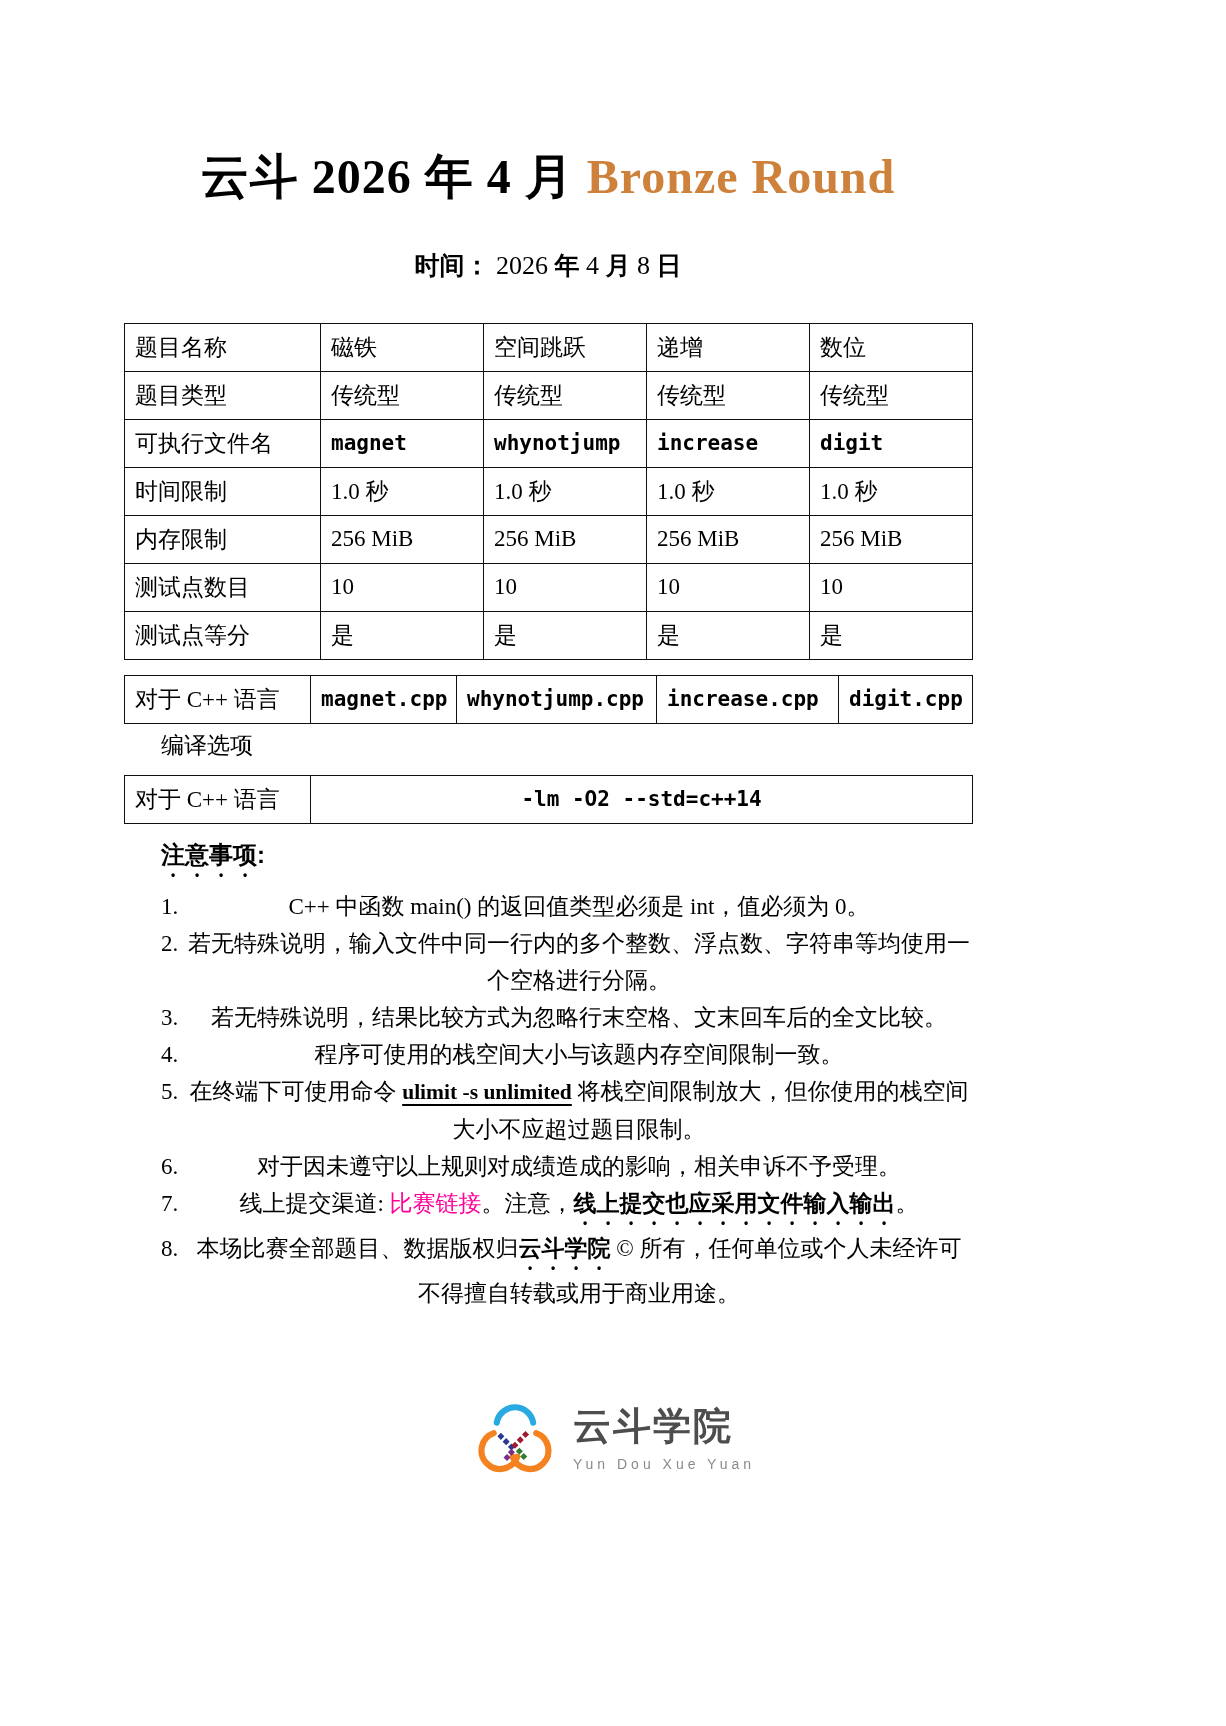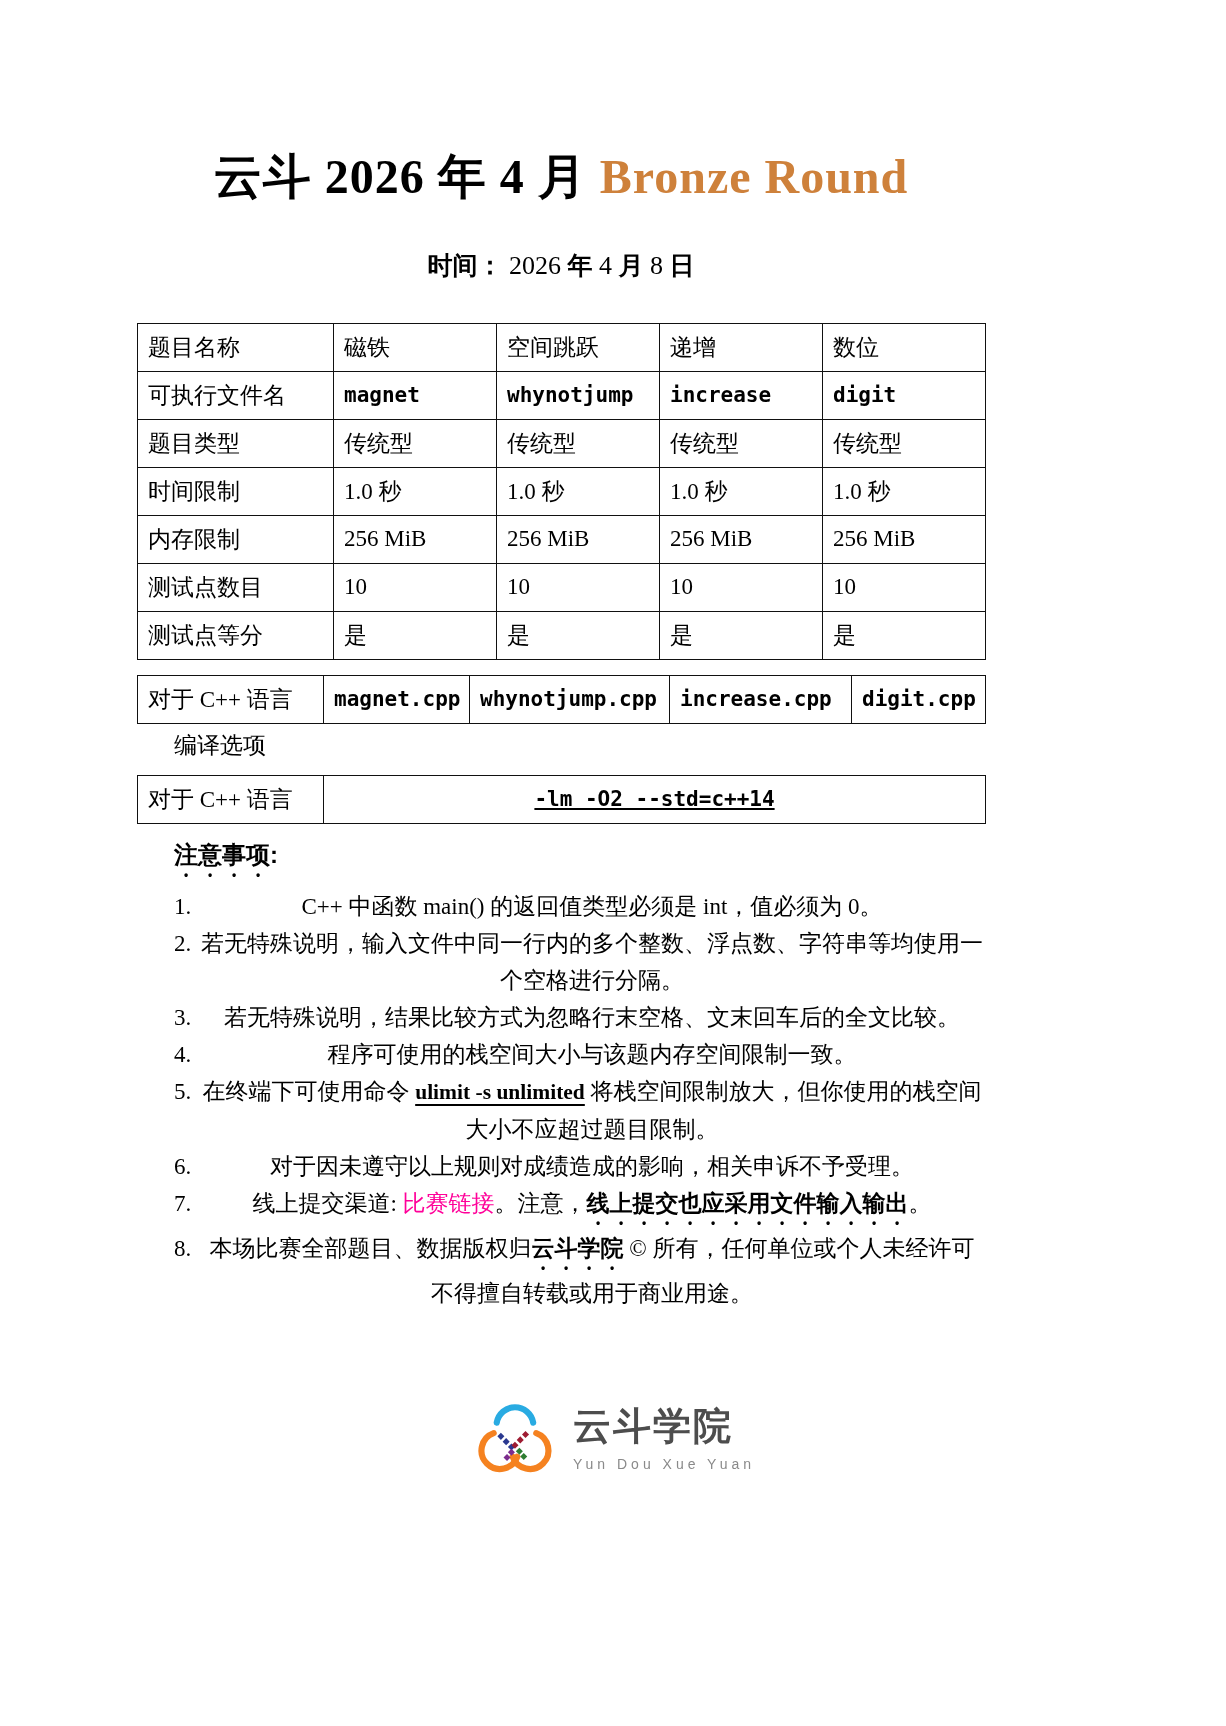--- a/index.html
+++ b/index.html
@@ -16,21 +16,21 @@
     --line:#111111;
   }
   *{box-sizing:border-box;}
   html,body{margin:0;padding:0;background:#ffffff;}
   body{
     width:1226px;height:1726px;
     font-family:"Liberation Serif","DejaVu Serif",serif;
     color:#000;
   }
   .page{position:relative;width:1226px;height:1726px;background:#fff;overflow:hidden;}
-  .content{position:absolute;left:137px;top:0;width:848px;}
+  .content{position:absolute;left:124px;top:0;width:848px;}
 
   .title{
     margin:148px 0 0 0;
     text-align:center;
     font-size:48px;line-height:1.2;
     font-weight:700;
     letter-spacing:1px;
     white-space:nowrap;
   }
   .title .bronze{color:var(--bronze);}
@@ -52,21 +52,21 @@
     vertical-align:middle;
     overflow:hidden;
     white-space:nowrap;
   }
   .info-table{margin-top:41px;}
   .file-table td,.compile-table td{height:44px;}
   .mono{
     font-family:"DejaVu Sans Mono","Liberation Mono",monospace;
     font-size:21px;font-weight:600;
   }
-  .center{text-align:center;text-decoration:underline;}
+  .center{text-align:center;}
 
   .section-label{
     margin:22px 0 0 37px;
     font-size:23px;line-height:30px;
   }
   .file-table{margin-top:15px;}
   .compile-table{margin-top:14px;}
   .lbl2{margin-top:7px;}
 
   .notes-heading{
@@ -147,32 +147,32 @@
         </colgroup>
       <tbody id="info-tbody">
           <tr>
             <td>题目名称</td>
             <td>磁铁</td>
             <td>空间跳跃</td>
             <td>递增</td>
             <td>数位</td>
           </tr>
           <tr>
+            <td>题目类型</td>
+            <td>传统型</td>
+            <td>传统型</td>
+            <td>传统型</td>
+            <td>传统型</td>
+          </tr>
+          <tr>
             <td>可执行文件名</td>
             <td class="mono">magnet</td>
             <td class="mono">whynotjump</td>
             <td class="mono">increase</td>
             <td class="mono">digit</td>
-          </tr>
-          <tr>
-            <td>题目类型</td>
-            <td>传统型</td>
-            <td>传统型</td>
-            <td>传统型</td>
-            <td>传统型</td>
           </tr>
           <tr>
             <td>时间限制</td>
             <td>1.0 秒</td>
             <td>1.0 秒</td>
             <td>1.0 秒</td>
             <td>1.0 秒</td>
           </tr>
           <tr>
             <td>内存限制</td>

